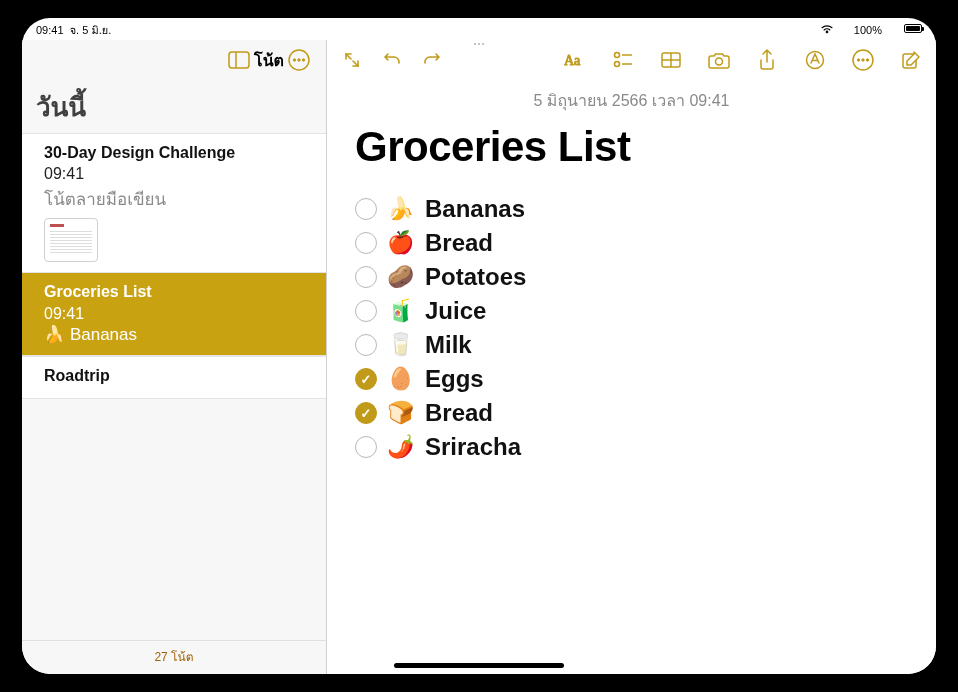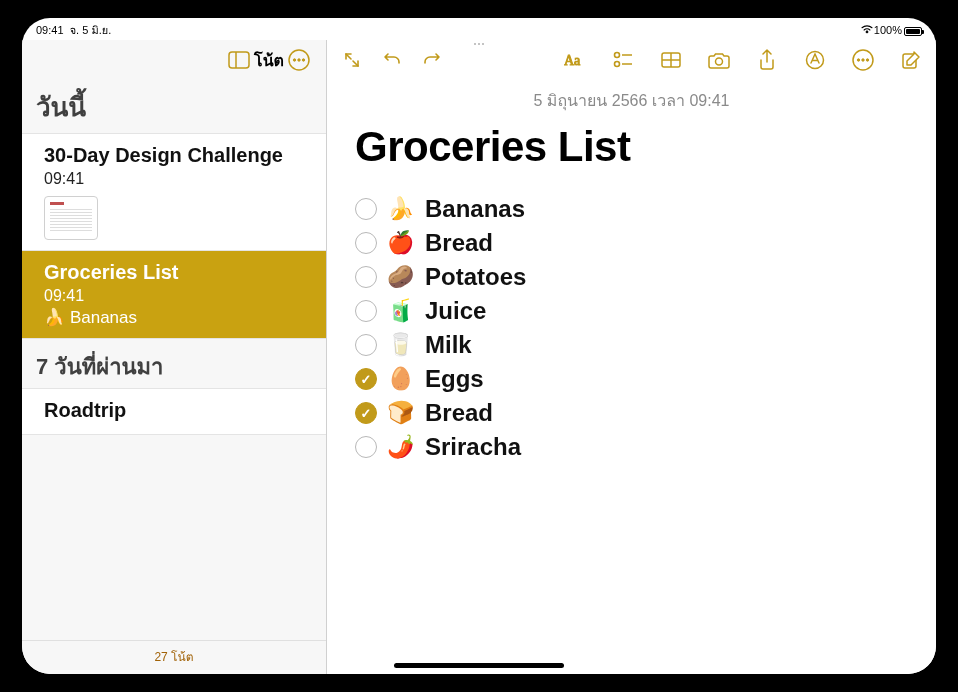--- a/index.html
+++ b/index.html
@@ -6,38 +6,38 @@
   body { font-family: -apple-system, "Helvetica Neue", Arial, sans-serif; background: #000; display:flex; align-items:center; justify-content:center; }
   .device {
     width: 958px; height: 692px; background:#000; border-radius:44px; padding:18px 22px; position:relative;
   }
   .screen {
     width:100%; height:100%; background:#fff; border-radius:28px; overflow:hidden; display:flex; flex-direction:column; position:relative;
   }
   .statusbar {
     height:22px; display:flex; justify-content:space-between; align-items:center; padding:2px 14px 0; font-size:11px; font-weight:500; color:#000;
   }
-  .statusbar .right { display:flex; align-items:flex-end; gap:0; }
+  .statusbar .right { display:flex; align-items:flex-start; gap:20px; }
   .battery { display:inline-flex; align-items:center; }
   .battery-body { width:18px; height:9px; border:1px solid #000; border-radius:2px; position:relative; margin-left:2px; }
   .battery-body::after { content:''; position:absolute; right:-3px; top:2px; width:2px; height:4px; background:#000; border-radius:0 1px 1px 0; }
   .battery-fill { position:absolute; left:1px; top:1px; bottom:1px; right:1px; background:#000; border-radius:1px; }
   .wifi svg { width:14px; height:10px; }
   .content { flex:1; display:flex; min-height:0; }
   .sidebar { width:305px; border-right:1px solid #d0d0d0; display:flex; flex-direction:column; background:#f7f7f7; }
   .sb-header { display:flex; align-items:center; justify-content:flex-end; padding:4px 12px 2px; height:38px; }
   .sb-header .title { font-size:16px; font-weight:600; }
   .icon-btn { width:30px; height:30px; display:flex; align-items:center; justify-content:center; cursor:pointer; color:#b08800; }
   .icon-btn svg { stroke:#c19a1a; }
   .list { flex:1; overflow:auto; }
   .section-header { font-size:26px; font-weight:800; padding:8px 14px 6px; color:#404040; }
   .section-header.sub { font-size:22px; font-weight:700; padding:10px 14px 4px; }
   .note-item { padding:10px 18px 10px 22px; border-bottom:1px solid #e4e4e4; background:#fff; }
   .note-item.first { border-top:1px solid #e4e4e4; }
-  .note-item .title { font-size:20px; font-weight:800; color:#111; margin-bottom:2px; line-height:1.15; }
+  .note-item .title { font-size:16px; font-weight:800; color:#111; margin-bottom:2px; line-height:1.15; }
   .note-item .meta { font-size:16px; color:#222; line-height:1.3; }
   .note-item .sub { font-size:17px; color:#8a8a8a; }
   .thumb { width:54px; height:44px; background:#fff; border:1px solid #d0d0d0; border-radius:4px; margin-top:6px; position:relative; overflow:hidden; }
   .thumb::before { content:''; position:absolute; left:5px; top:5px; width:14px; height:3px; background:#c05050; }
   .thumb::after { content:''; position:absolute; left:5px; top:12px; right:5px; height:22px; background:repeating-linear-gradient(#ddd,#ddd 1px,transparent 1px,transparent 3px); }
   .note-item.selected { background:#c9a211; color:#fff; }
   .note-item.selected .title, .note-item.selected .meta, .note-item.selected .sub { color:#fff; }
   .sb-footer { text-align:center; font-size:12px; color:#a16207; padding:6px 0 8px; border-top:1px solid #e0e0e0; }
   .main { flex:1; display:flex; flex-direction:column; background:#fff; }
   .toolbar { height:40px; display:flex; align-items:center; padding:0 10px; gap:0; }
@@ -108,30 +108,30 @@
               </svg>
           </div>
         </div>
 
         <div class="list">
           <div class="section-header">วันนี้</div>
 
           <div class="note-item first">
             <div class="title">30-Day Design Challenge</div>
             <div class="meta">09:41</div>
+            <div class="sub">โน้ตลายมือเขียน</div>
             <div class="thumb"></div>
           </div>
 
           <div class="note-item selected">
             <div class="title">Groceries List</div>
             <div class="meta">09:41</div>
             <div class="sub">🍌 Bananas</div>
           </div>
 
-          <div class="section-header sub">7 วันที่ผ่านมา</div>
 
           <div class="note-item first">
             <div class="title">Roadtrip</div>
           </div>
         </div>
 
         <div class="sb-footer">27 โน้ต</div>
       </div>
 
       <div class="main">

